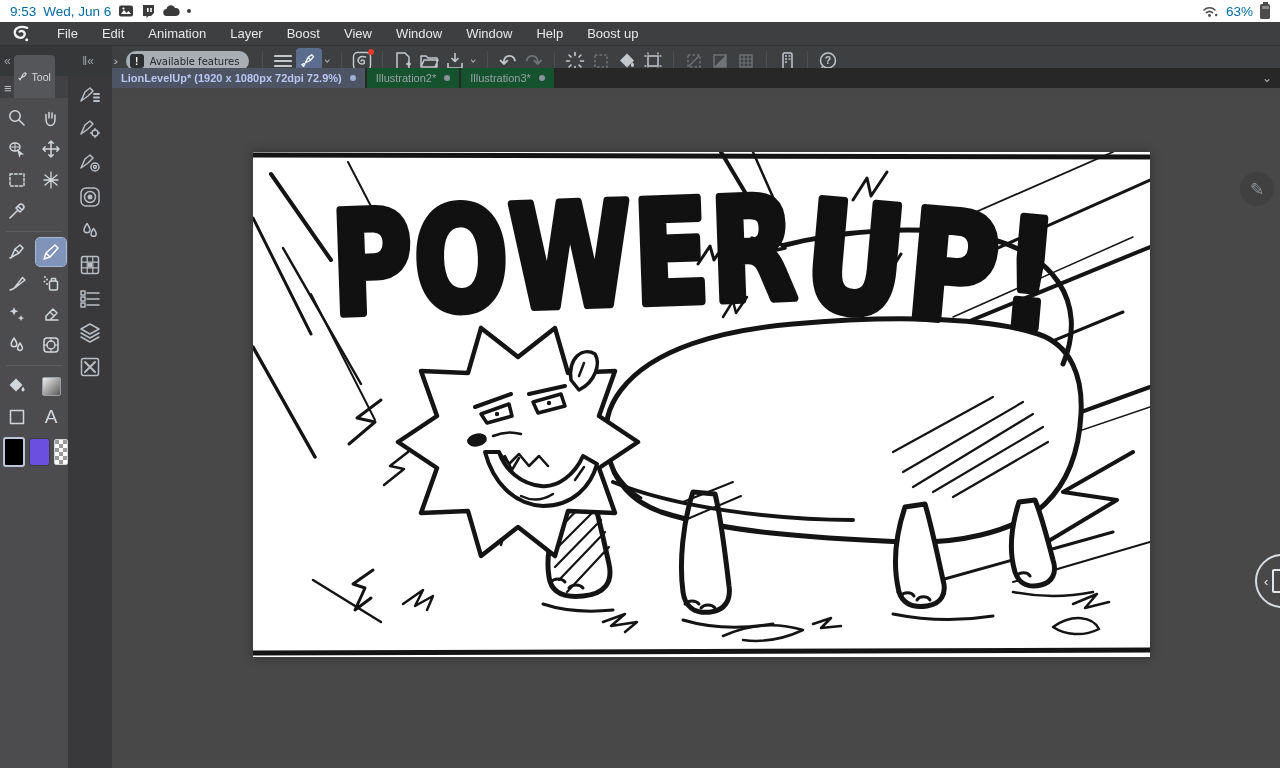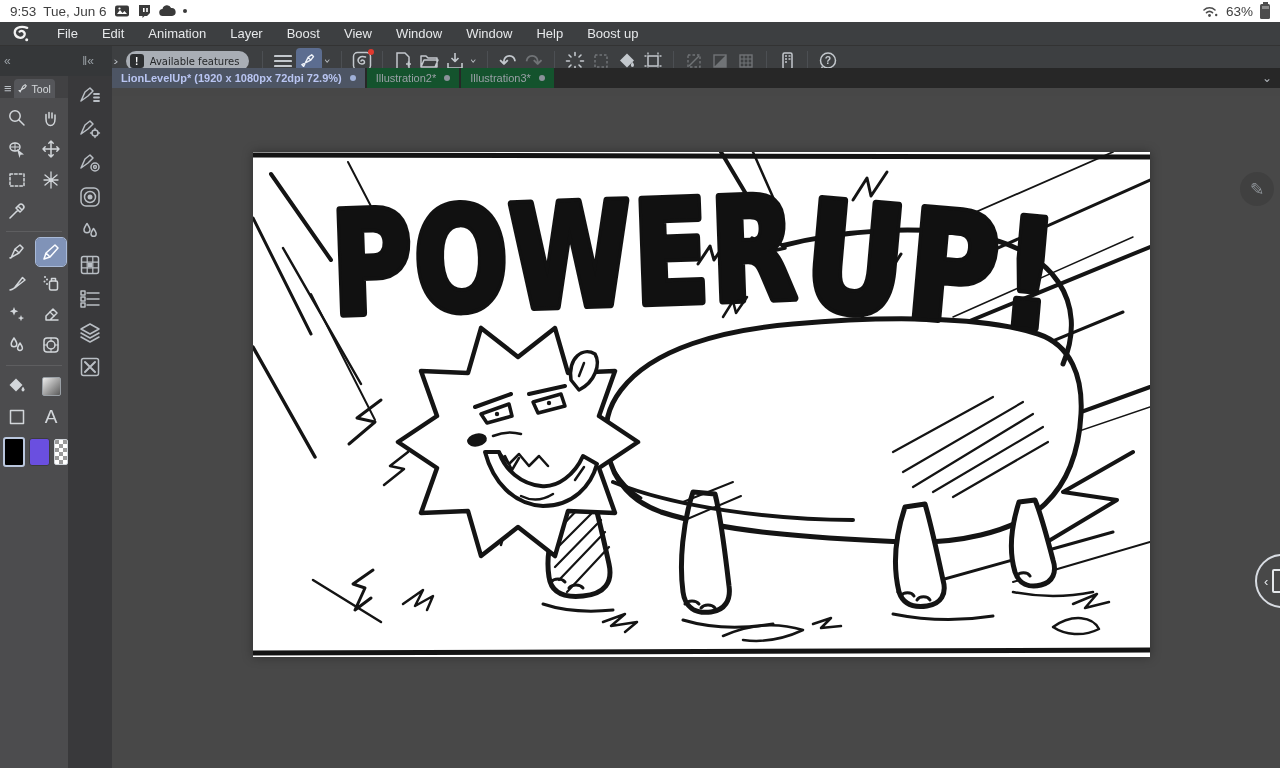--- a/index.html
+++ b/index.html
@@ -1,21 +1,21 @@
 <!DOCTYPE html>
 <html><head>
 <meta charset="utf-8">
 <style>
   html,body{margin:0;padding:0;}
   #screen{position:relative;width:1280px;height:768px;background:#474747;overflow:hidden;
           font-family:"Liberation Sans",sans-serif;-webkit-font-smoothing:antialiased;}
   
   .statusbar{position:absolute;left:0;top:0;width:1280px;height:22px;background:#ffffff;
              display:flex;align-items:center;justify-content:space-between;padding:0 10px;box-sizing:border-box;}
-  .sb-left,.sb-right{display:flex;align-items:center;gap:7px;color:#404040;font-size:13.5px;}
+  .sb-left,.sb-right{display:flex;align-items:center;gap:7px;color:#0369a1;font-size:13.5px;}
   .sb-left svg,.sb-right svg{display:block;}
   .sb-dot{width:4px;height:4px;border-radius:50%;background:#3a3a3a;}
   .battery{width:10px;height:15px;background:#4c4c4c;border-radius:1.5px;position:relative;}
   .battery:before{content:"";position:absolute;left:2.5px;top:-2px;width:5px;height:2px;background:#4c4c4c;}
   .battery:after{content:"";position:absolute;left:1.5px;top:2px;width:7px;height:3px;background:#fff;opacity:.35;}
   
   .menubar{position:absolute;left:0;top:22px;width:1280px;height:24px;background:#3d3f41;
            display:flex;align-items:center;gap:0;color:#e6e8ea;font-size:13px;border-bottom:1px solid #333;box-sizing:border-box;}
   .menubar .logo{margin:0 14px 0 12px;display:flex;align-items:center;}
   .menu-item{padding:0 12px;height:24px;display:flex;align-items:center;cursor:default;}
@@ -43,21 +43,21 @@
   .tab.active{background:#4d5564;color:#b9c5f2;font-weight:bold;}
   .tab .closedot{width:6px;height:6px;border-radius:50%;background:#8b929a;}
   .tab.active .closedot{background:#9fb0d8;}
   .tabbar .tab-chev{margin-left:auto;color:#aeb3b9;font-size:12px;display:flex;align-items:center;padding:0 8px;}
   
   .leftcol{position:absolute;left:0;top:76px;width:112px;height:692px;}
   .tool-palette{position:absolute;left:0;top:0;width:68px;height:692px;background:#4c4c4e;}
   .tp-header{height:22px;display:flex;align-items:flex-end;gap:2px;padding:0 0 0 4px;background:#414143;}
   .tp-burger{color:#b9bec4;font-size:13px;padding-bottom:2px;}
   .tp-tab{height:19px;background:#55565a;border-radius:4px 4px 0 0;display:flex;align-items:center;gap:3px;
-          padding:0 4px;color:#d6d9dc;font-size:10.5px;max-width:42px;overflow:hidden;white-space:nowrap;}
+          padding:12px 4px;color:#d6d9dc;font-size:10.5px;max-width:42px;overflow:hidden;white-space:nowrap;}
   .tool-grid{display:grid;grid-template-columns:34px 34px;justify-items:center;row-gap:3px;padding-top:6px;}
   .tool{width:30px;height:28px;display:flex;align-items:center;justify-content:center;border-radius:4px;}
   .tool.selected{background:#8093b8;outline:1px solid #a9bad8;}
   .tool svg{stroke:#d2d6da;fill:none;stroke-width:1.5;stroke-linecap:round;stroke-linejoin:round;}
   .tool.selected svg{stroke:#fafcff;}
   .tdivider{grid-column:1 / 3;width:56px;height:1px;background:#5e5e60;margin:3px 0;}
   .swatches{display:flex;gap:4px;padding:6px 0 0 3px;align-items:center;}
   .swatch{width:22px;height:26px;border-radius:3px;}
   .swatch.black{background:#000;border:2px solid #b9c6dd;}
   .swatch.purple{background:#6a4fe0;border:1px solid #3c3c3e;}
@@ -81,21 +81,21 @@
   .art-word{font-family:"DejaVu Sans",sans-serif;font-weight:bold;fill:#111;stroke:#111;paint-order:stroke;stroke-linejoin:round;}
 </style>
 </head>
 <body>
 
 <div id="screen">
 
   <div class="statusbar">
     <div class="sb-left">
       <span>9:53</span>
-      <span>Tue, Jun 6</span>
+      <span>Wed, Jun 6</span>
       <svg width="16" height="14" viewBox="0 0 16 14">
         <rect x="1" y="1.5" width="14" height="11" rx="2" fill="#3a3a3a"></rect>
         <path d="M3,10 L6,6 L8.5,9 L10.5,7 L13,10 Z" fill="#fff"></path>
           <circle cx="5.5" cy="4.5" r="1.1" fill="#fff"></circle>
       </svg>
       <svg width="15" height="15" viewBox="0 0 15 15">
         <path d="M2,1 L13,1 13,9 10,12 7.5,12 5.5,14 5.5,12 2,12 Z" fill="#3a3a3a"></path>
         <rect x="6" y="4" width="1.6" height="4" fill="#fff"></rect>
           <rect x="9.2" y="4" width="1.6" height="4" fill="#fff"></rect>
       </svg>

